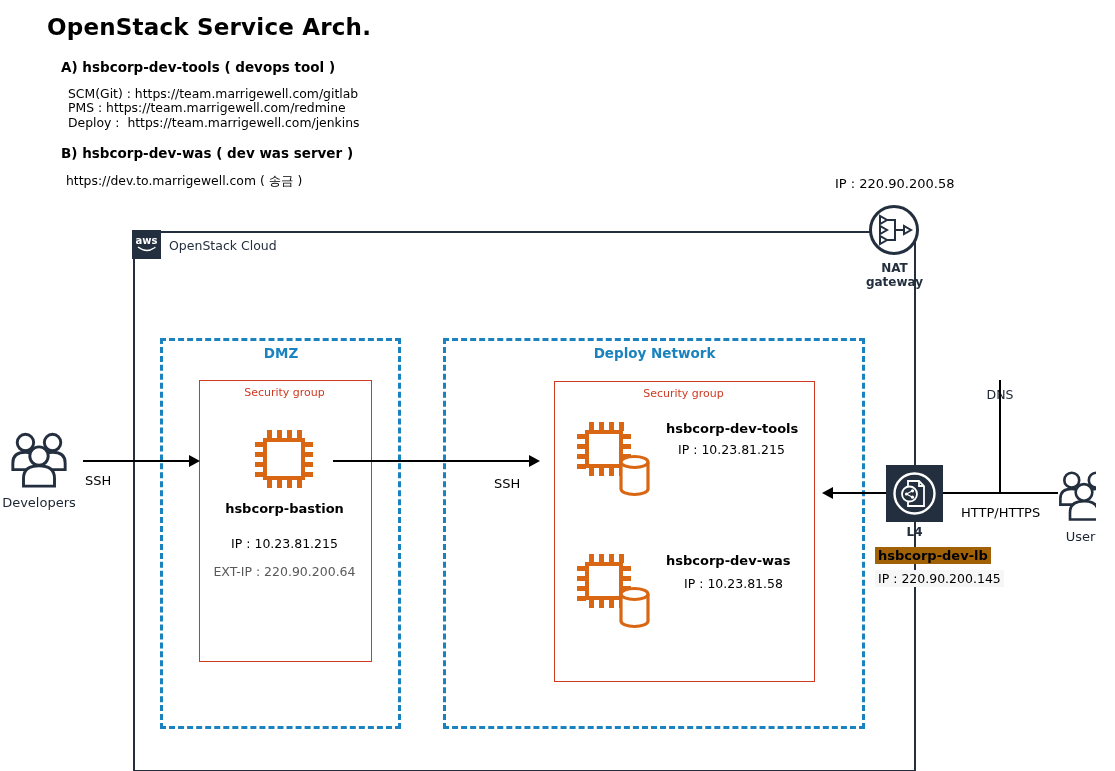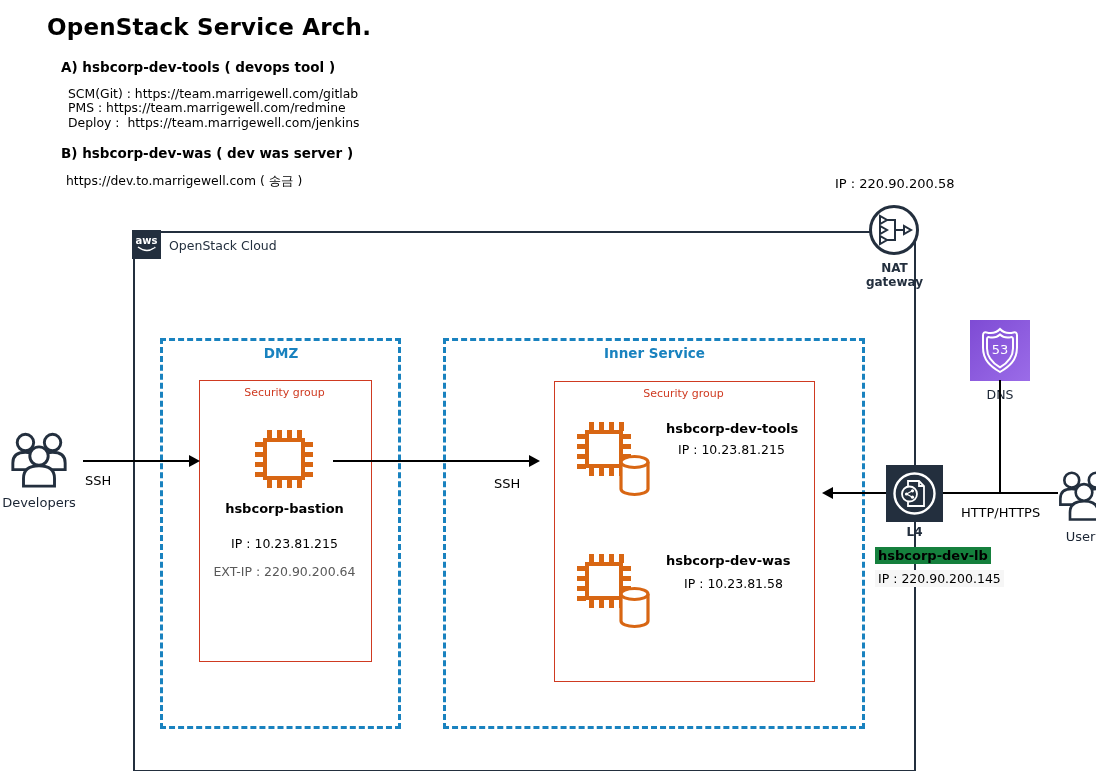--- a/index.html
+++ b/index.html
@@ -23,21 +23,21 @@
   .actor-label{font-size:13px;color:#1a2433;text-align:center;}
   .conn-label{font-size:13px;color:#000;}
   .hline{background:#000;height:1.5px;}
   .hline2{background:#000;height:2px;}
   .vline{background:#000;width:1.5px;}
   .arrow-right{width:0;height:0;border-top:6px solid transparent;border-bottom:6px solid transparent;border-left:11px solid #000;}
   .arrow-left{width:0;height:0;border-top:6px solid transparent;border-bottom:6px solid transparent;border-right:11px solid #000;}
   .cloud-label{font-size:12.5px;color:#232F3E;}
   .nat-label{font-size:12px;font-weight:bold;color:#232F3E;text-align:center;}
   .l4-label{font-size:12px;font-weight:bold;color:#232F3E;text-align:center;}
-  .lb-name{font-size:13px;font-weight:bold;color:#000;background:#15803d;padding:1px 3px;}
+  .lb-name{font-size:13px;font-weight:bold;color:#000;background:#a16207;padding:1px 3px;}
   .lb-ip{font-size:12.5px;color:#000;background:#f6f6f6;padding:1px 3px;}
   svg{display:block;}
 </style>
 </head>
 <body>
 
 <div class="canvas">
 
   <div class="abs title" style="left:47px;top:14px;">OpenStack Service Arch.</div>
 
@@ -108,21 +108,21 @@
           <rect x="51" y="45" width="10" height="5"></rect>
       </g>
       <rect x="13" y="13" width="38" height="38" fill="#ffffff" stroke="#D86613" stroke-width="4"></rect>
     </svg>
   </div>
   <div class="abs node-name" style="left:199px;top:501px;width:171px;">hsbcorp-bastion</div>
   <div class="abs node-ip" style="left:199px;top:536px;width:171px;">IP : 10.23.81.215</div>
   <div class="abs node-ip-gray" style="left:199px;top:564px;width:171px;">EXT-IP : 220.90.200.64</div>
 
   <div class="abs box-dashed" style="left:443px;top:338px;width:416px;height:385px;"></div>
-  <div class="abs net-label" style="left:443px;top:345px;width:423px;">Inner Service</div>
+  <div class="abs net-label" style="left:443px;top:345px;width:423px;">Deploy Network</div>
 
   <div class="abs box-red" style="left:554px;top:381px;width:259px;height:299px;"></div>
   <div class="abs sg-label" style="left:554px;top:387px;width:259px;">Security group</div>
 
   <div class="abs" style="left:575px;top:420px;">
     <svg width="76" height="78" viewBox="0 0 76 78">
       <g fill="#D86613">
         <rect x="14" y="2" width="5" height="9"></rect>
           <rect x="24" y="2" width="5" height="9"></rect>
           <rect x="34" y="2" width="5" height="9"></rect>
@@ -194,36 +194,20 @@
   <div class="abs arrow-right" style="left:189px;top:455px;"></div>
   <div class="abs conn-label" style="left:85px;top:473px;">SSH</div>
 
   <div class="abs hline2" style="left:333px;top:460px;width:198px;"></div>
   <div class="abs arrow-right" style="left:529px;top:455px;"></div>
   <div class="abs conn-label" style="left:494px;top:476px;">SSH</div>
 
   <div class="abs hline2" style="left:831px;top:492px;width:55px;"></div>
   <div class="abs arrow-left" style="left:822px;top:487px;"></div>
 
-  <div class="abs" style="left:970px;top:320px;">
-    <svg width="60" height="61" viewBox="0 0 60 61">
-      <defs>
-        <linearGradient id="r53g" x1="0" y1="0" x2="1" y2="1">
-          <stop offset="0" stop-color="#7E4BD4"></stop>
-          <stop offset="1" stop-color="#9B6CE8"></stop>
-        </linearGradient>
-      </defs>
-      <rect x="0" y="0" width="60" height="61" fill="url(#r53g)"></rect>
-      <g fill="none" stroke="#ffffff" stroke-width="2">
-        <path d="M30,9 q5,5.5 13.5,3.5 q3.5,-0.8 3.5,3 v12 c0,12.5 -7.5,19 -17,24.5 c-9.5,-5.5 -17,-12 -17,-24.5 v-12 q0,-3.8 3.5,-3 q8.5,2 13.5,-3.5 z"></path>
-        <path d="M30,14.5 q4,4 10.5,2.7 q2.5,-0.6 2.5,2.2 v9.1 c0,9.5 -5.8,14.6 -13,18.9 c-7.2,-4.3 -13,-9.4 -13,-18.9 v-9.1 q0,-2.8 2.5,-2.2 q6.5,1.3 10.5,-2.7 z"></path>
-      </g>
-      <text x="30" y="33.5" fill="#ffffff" font-size="13" text-anchor="middle" font-family="DejaVu Sans, sans-serif">53</text>
-    </svg>
-  </div>
   <div class="abs actor-label" style="left:970px;top:387px;width:60px;font-size:12.5px;">DNS</div>
   <div class="abs vline" style="left:999px;top:380px;height:113px;"></div>
 
   <div class="abs hline" style="left:943px;top:492px;width:115px;"></div>
   <div class="abs conn-label" style="left:961px;top:505px;">HTTP/HTTPS</div>
 
   <div class="abs" style="left:886px;top:465px;">
     <svg width="57" height="57" viewBox="0 0 57 57">
       <rect x="0" y="0" width="57" height="57" fill="#232F3E"></rect>
       <circle cx="28.5" cy="28.5" r="20" fill="none" stroke="#ffffff" stroke-width="2.4"></circle>

